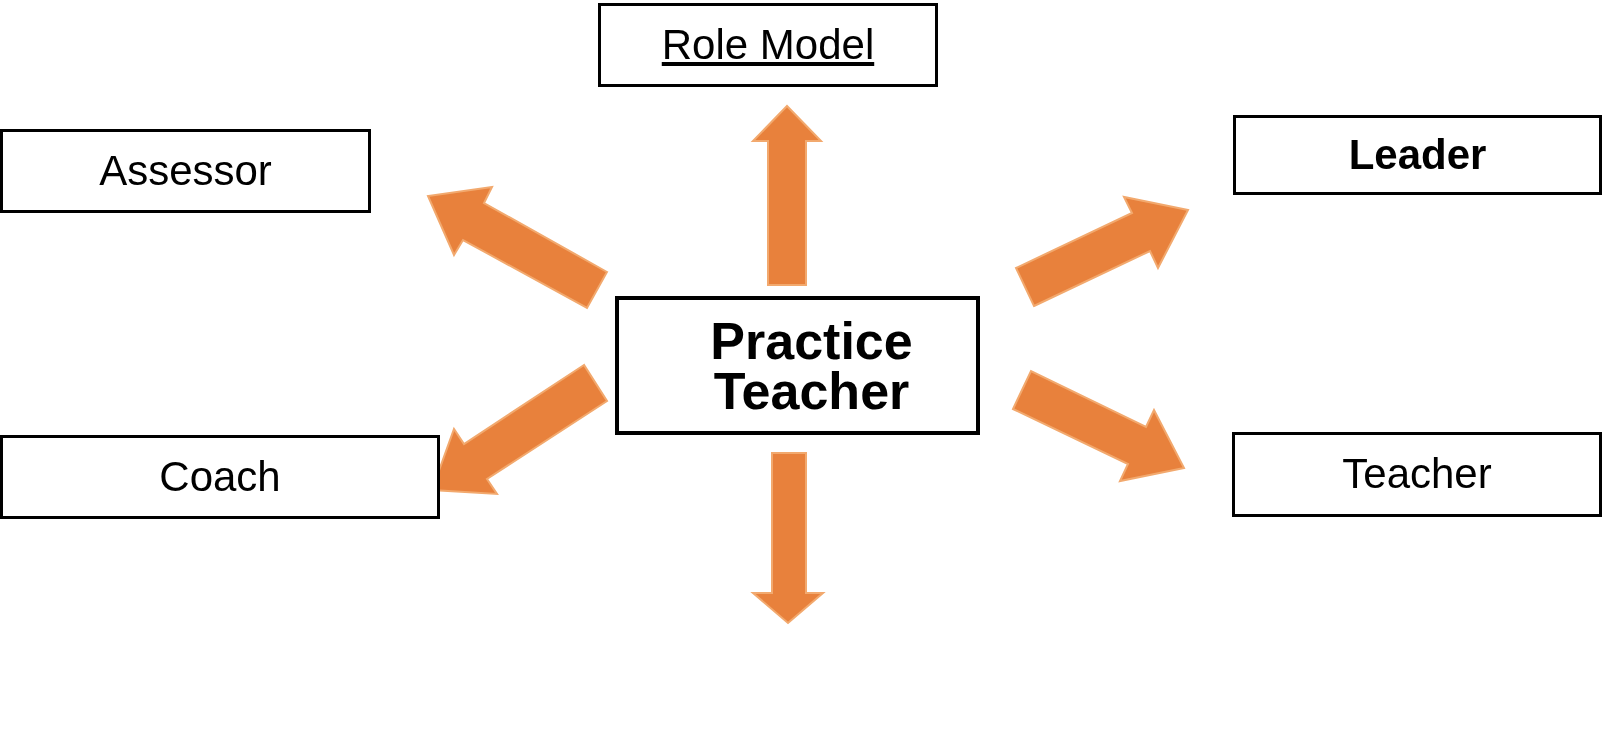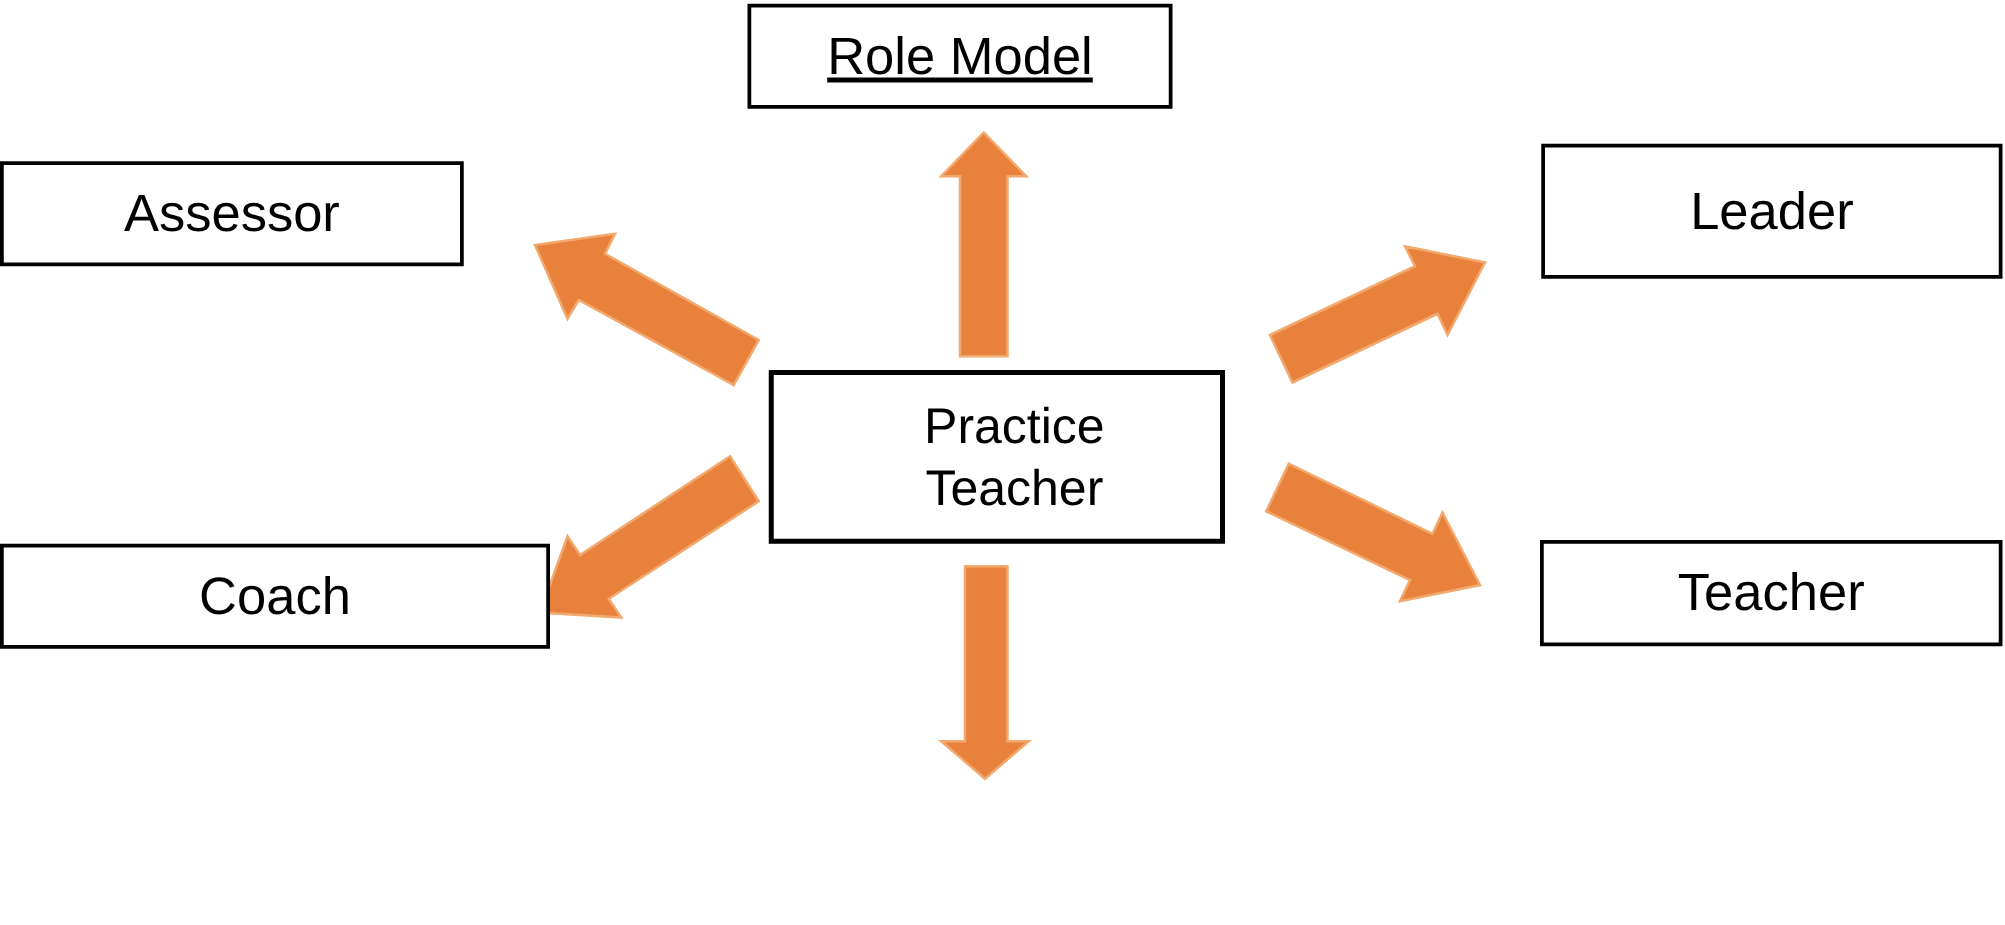--- a/index.html
+++ b/index.html
@@ -30,28 +30,28 @@
     display: flex;
     align-items: center;
     justify-content: center;
     text-align: center;
     color: #000000;
     font-size: 42px;
     line-height: 1.15;
   }
   .box.center {
     border-width: 4px;
-    font-weight: normal;
-    font-size: 40px;
+    font-weight: bold;
+    font-size: 52px;
     line-height: 50px;
     padding-left: 28px;
   }
   .box-role-model { left: 598px; top: 3px;   width: 340px; height: 84px; text-decoration: underline; }
   .box-teacher    { left: 0px;   top: 129px; width: 371px; height: 84px; }
-  .box-leader     { left: 1233px;top: 115px; width: 369px; height: 108px; }
+  .box-leader     { left: 1233px;top: 115px; width: 369px; height: 80px; font-weight: bold; }
   .box-center     { left: 615px; top: 296px; width: 365px; height: 139px; }
   .box-coach      { left: 0px;   top: 435px; width: 440px; height: 84px; }
   .box-mentor     { left: 1232px;top: 432px; width: 370px; height: 85px; }
   .box-assessor   { left: 600px; top: 652px; width: 370px; height: 85px; }
 </style>
 </head>
 <body>
 
 <div class="canvas">
 

